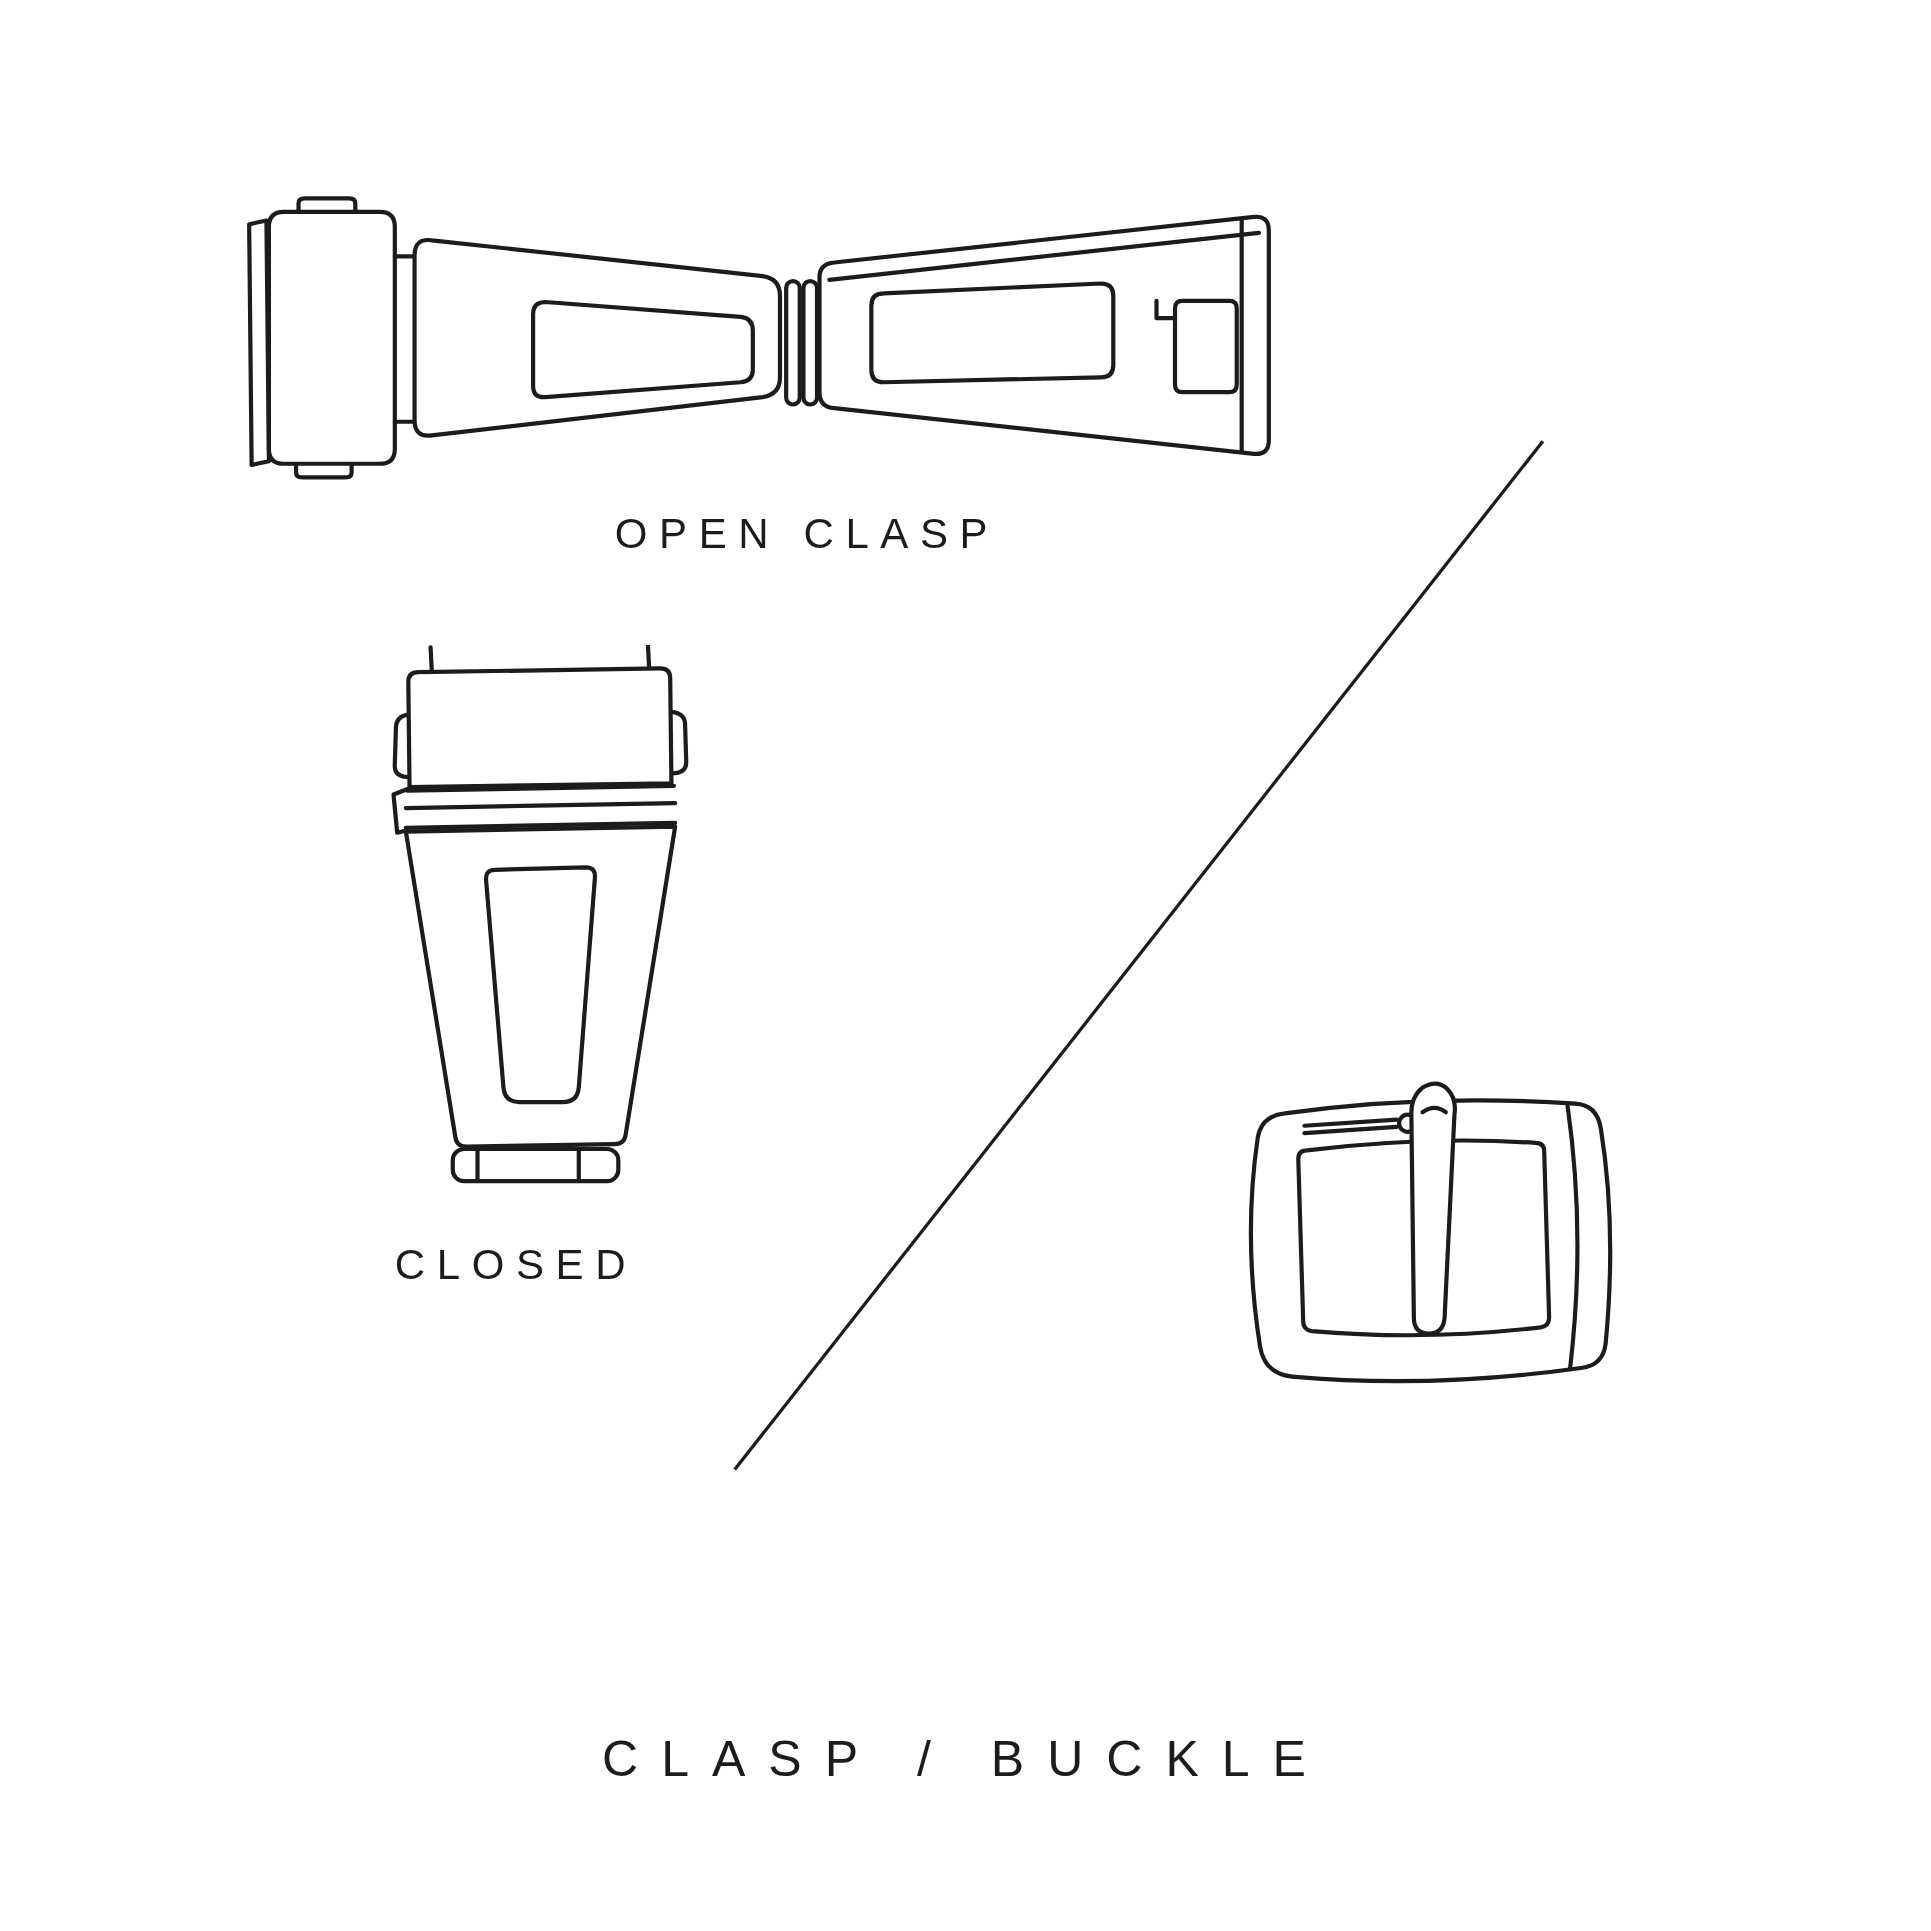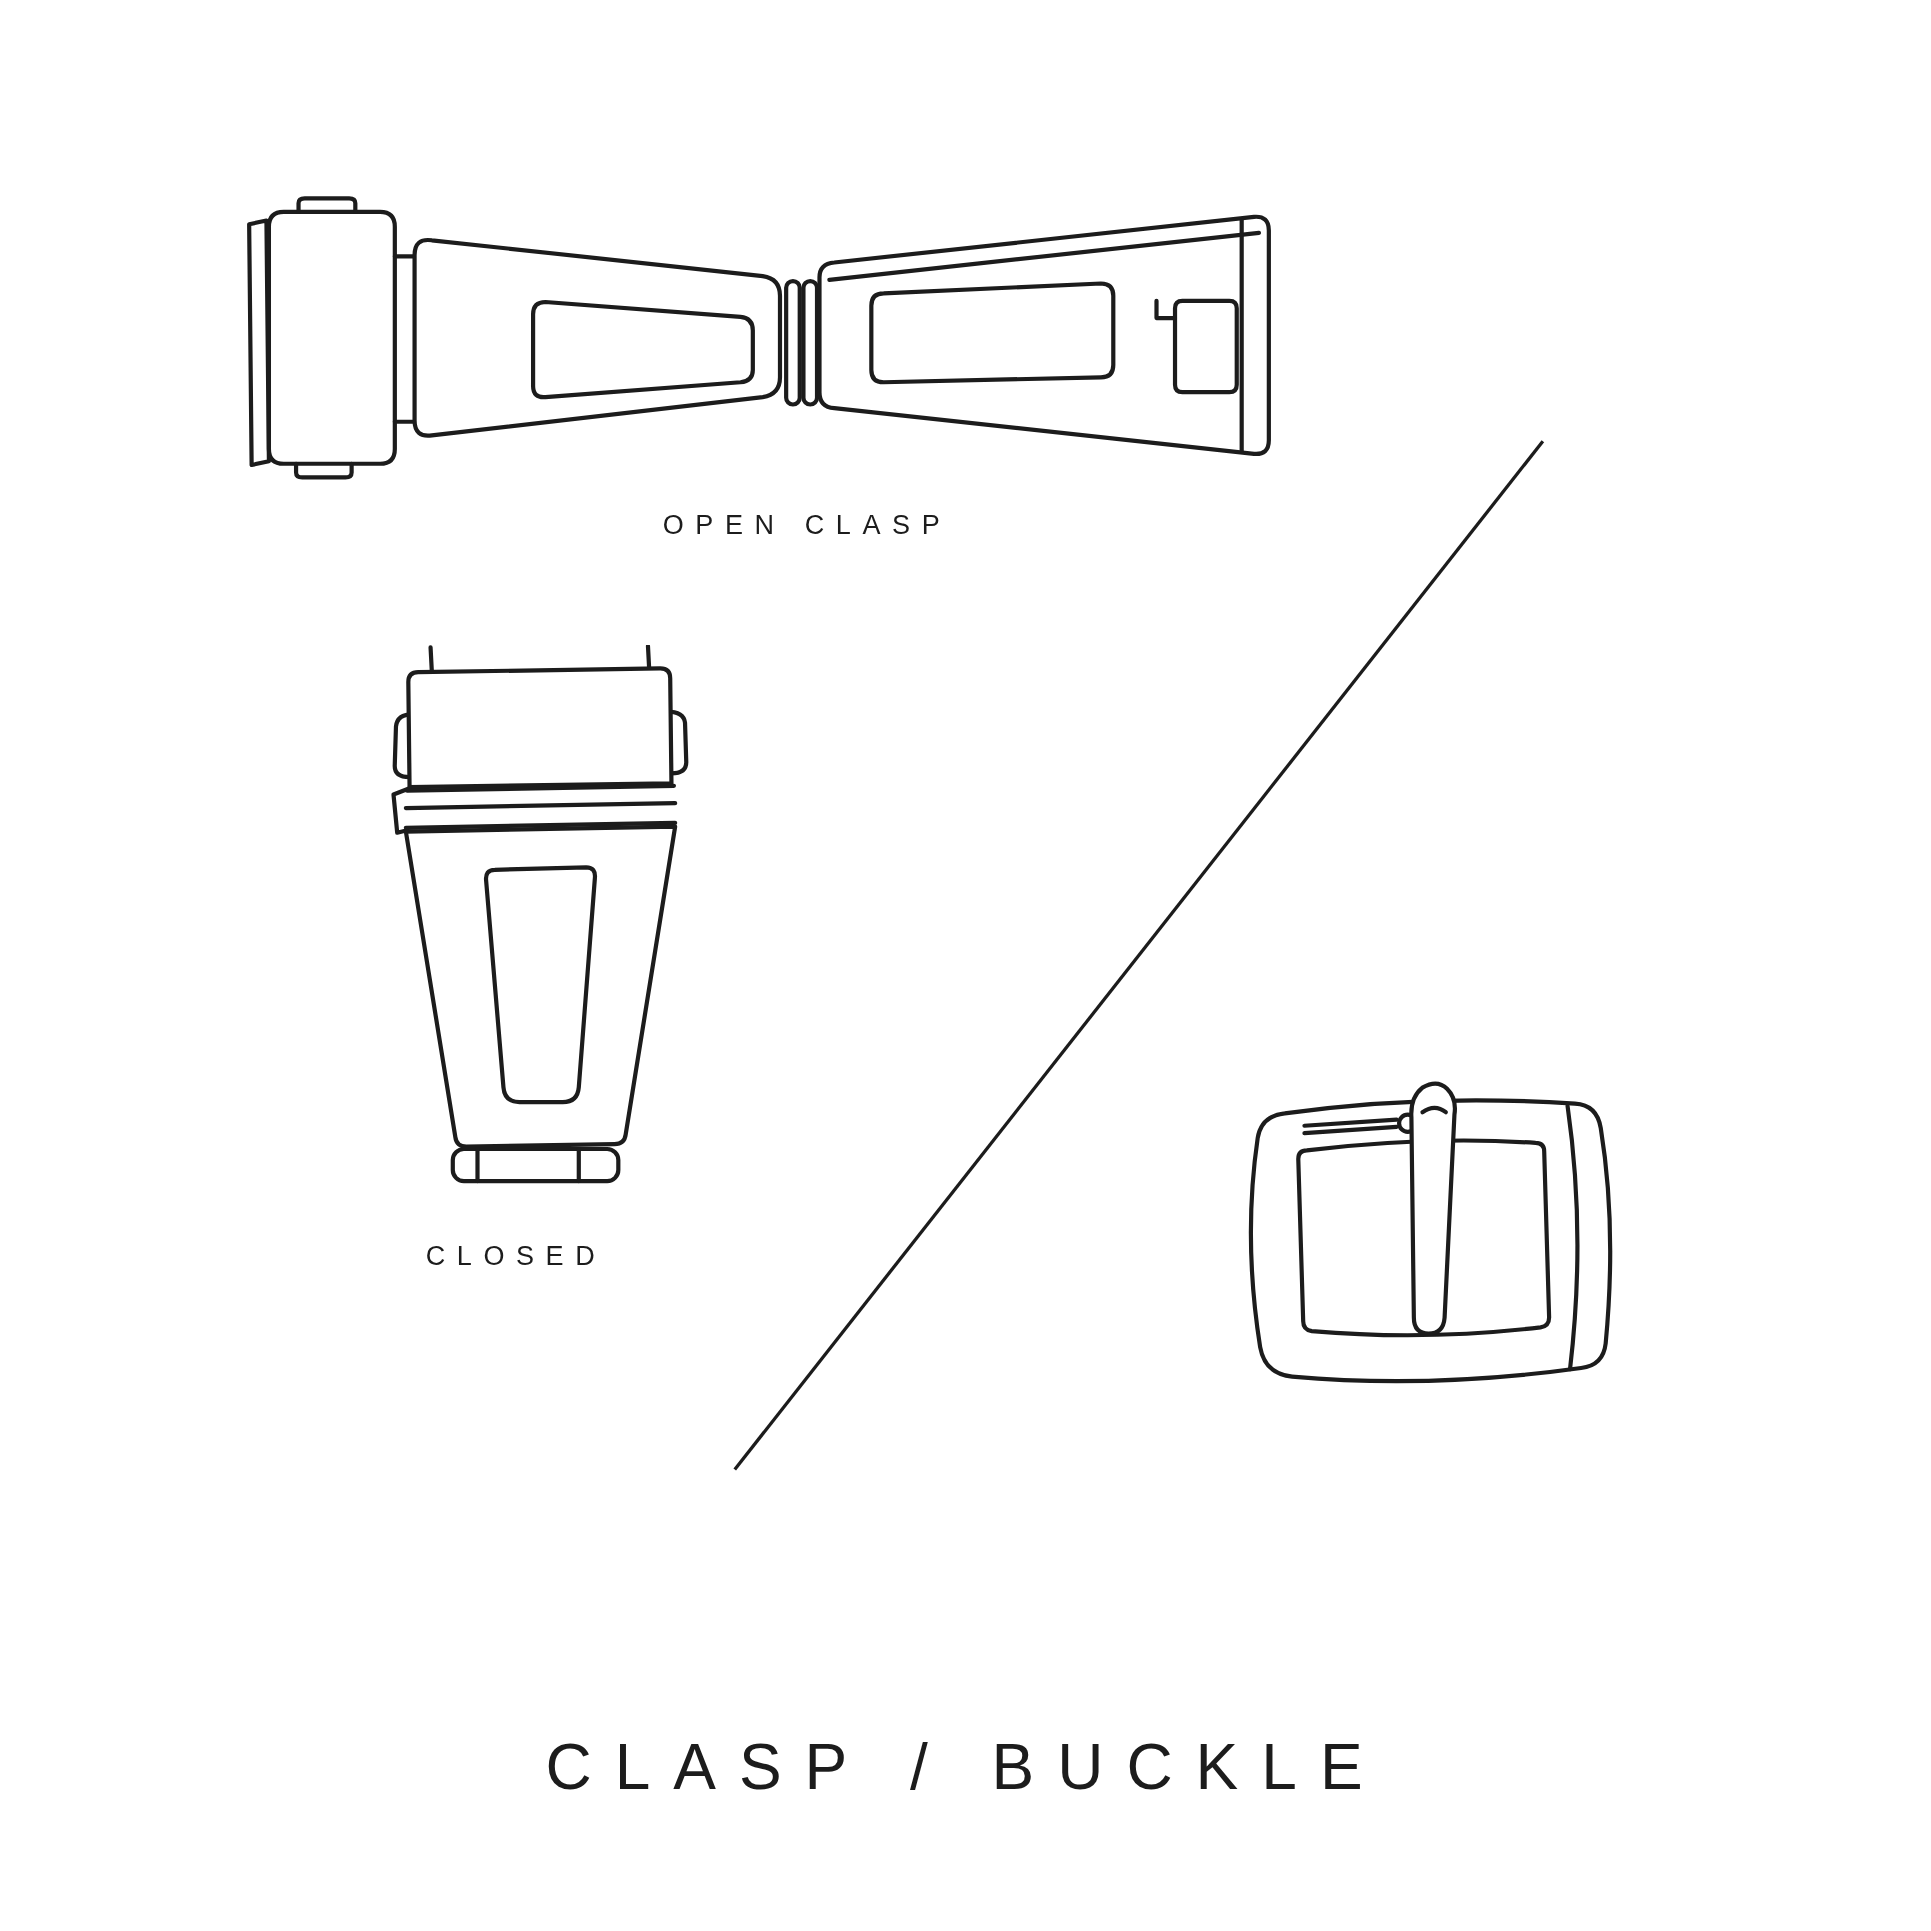--- a/index.html
+++ b/index.html
@@ -21,31 +21,31 @@
     stroke:currentColor;
     stroke-width:3.4;
     fill:none;
     stroke-linecap:round;
     stroke-linejoin:round;
   }
   .illus .solid{fill:#ffffff;}
   .caption{
     position:absolute;
     transform:translateX(-50%);
-    font-size:27px;
+    font-size:42px;
     font-weight:300;
     letter-spacing:11.6px;
     color:var(--line);
     white-space:nowrap;
   }
   .big-title{
     position:absolute;
     left:0;right:0;
     text-align:center;
-    font-size:64px;
+    font-size:50px;
     font-weight:300;
     letter-spacing:23px;
     color:var(--line);
     white-space:nowrap;
   }
   .divider{position:absolute;left:0;top:0;width:1931px;height:1931px;pointer-events:none;}
 </style>
 </head>
 <body>
 

